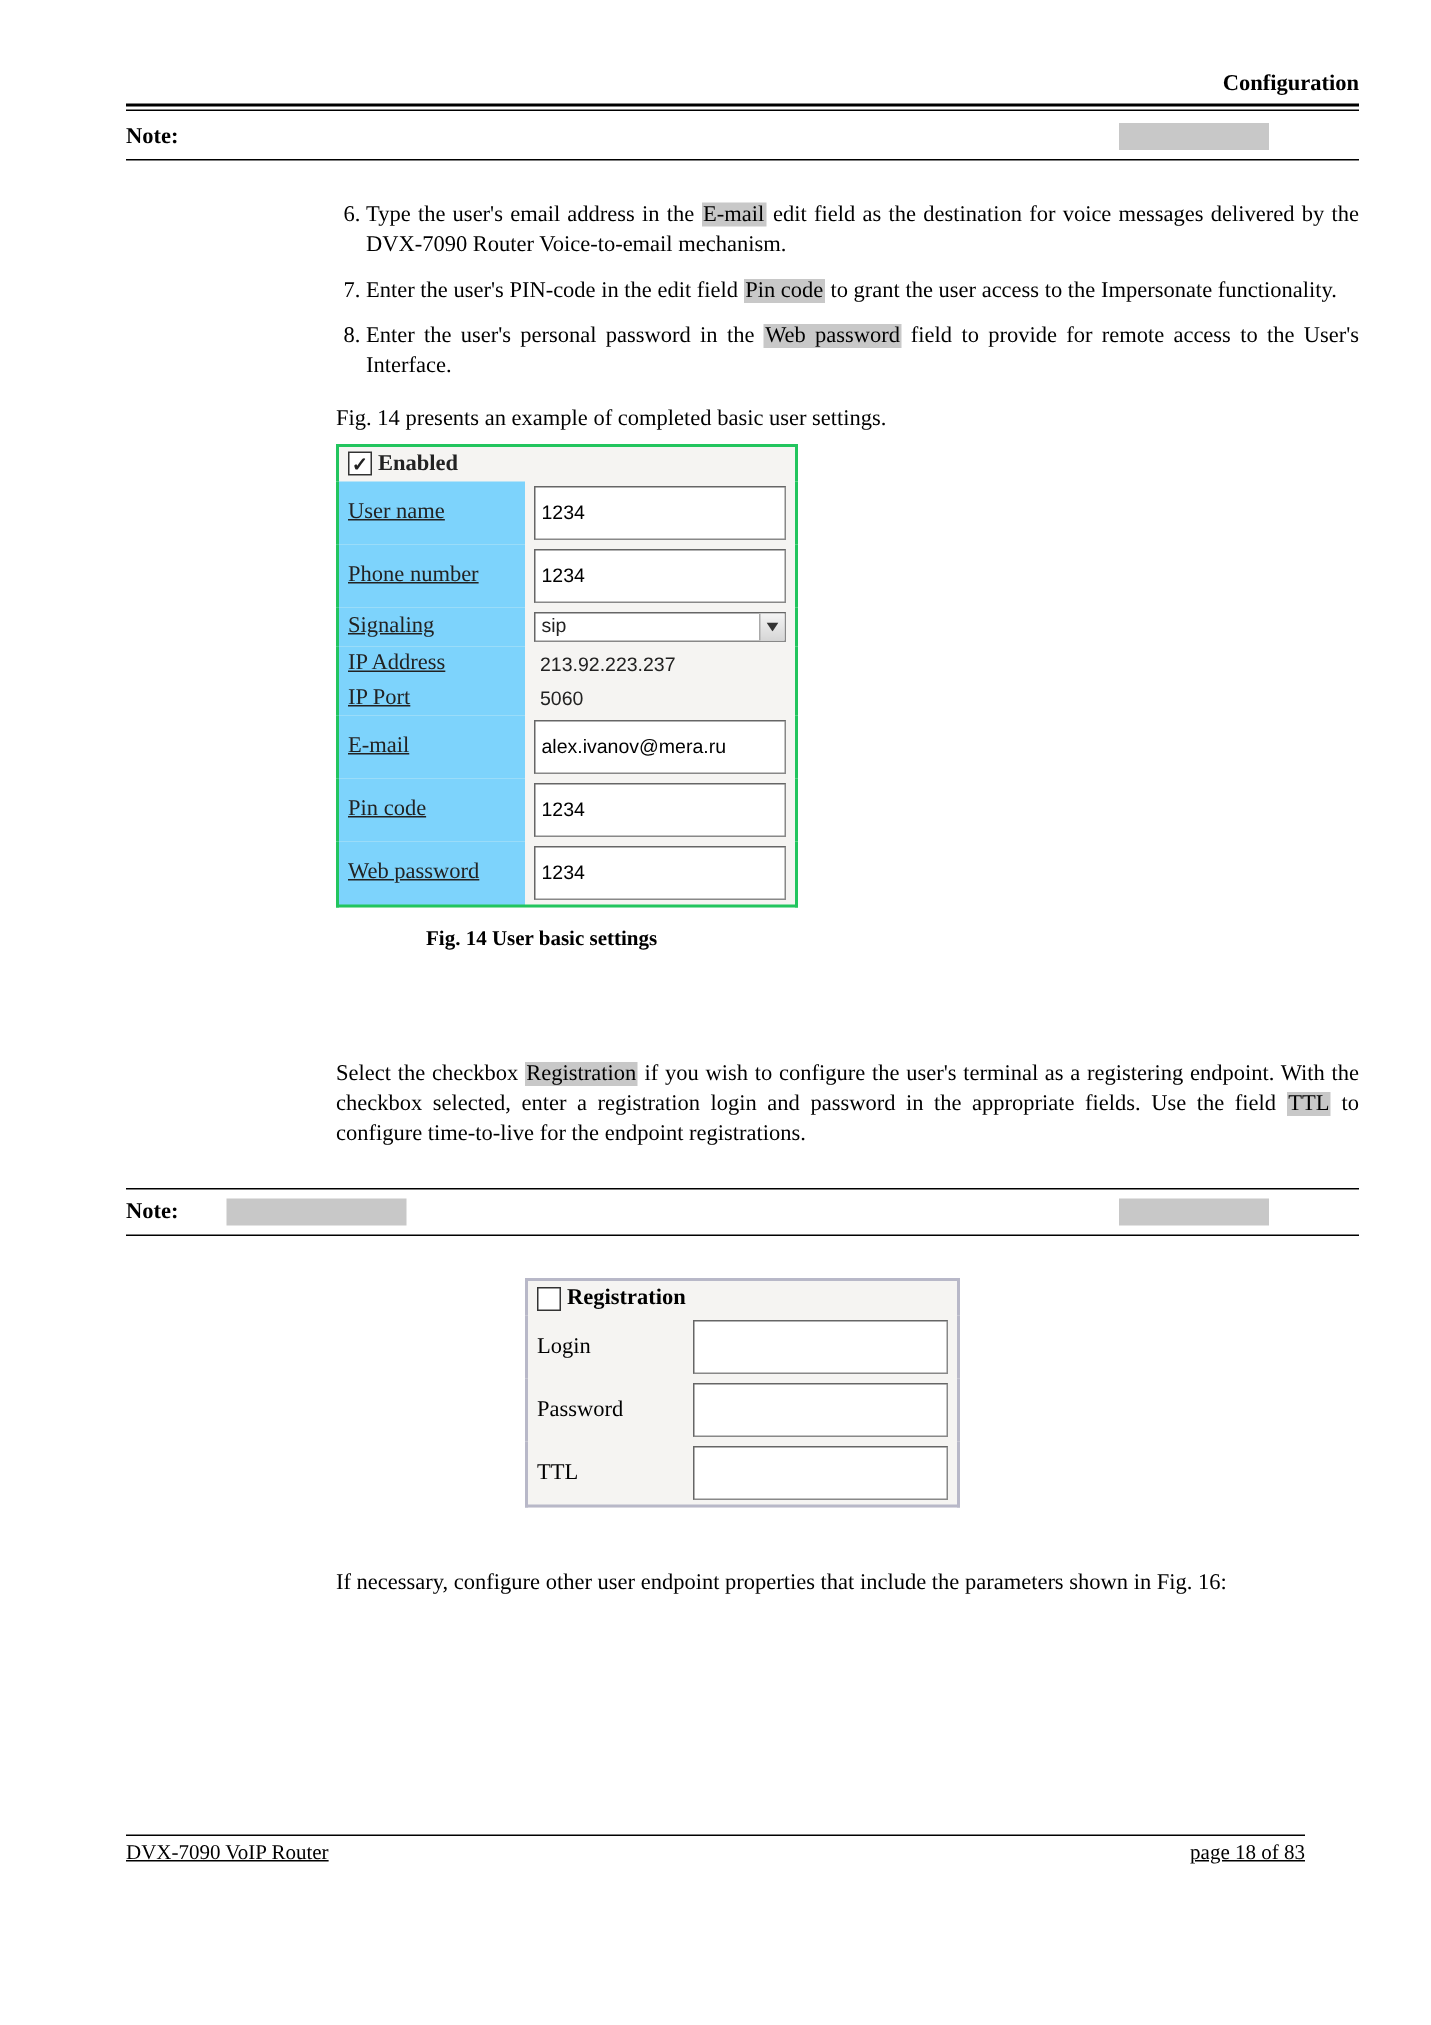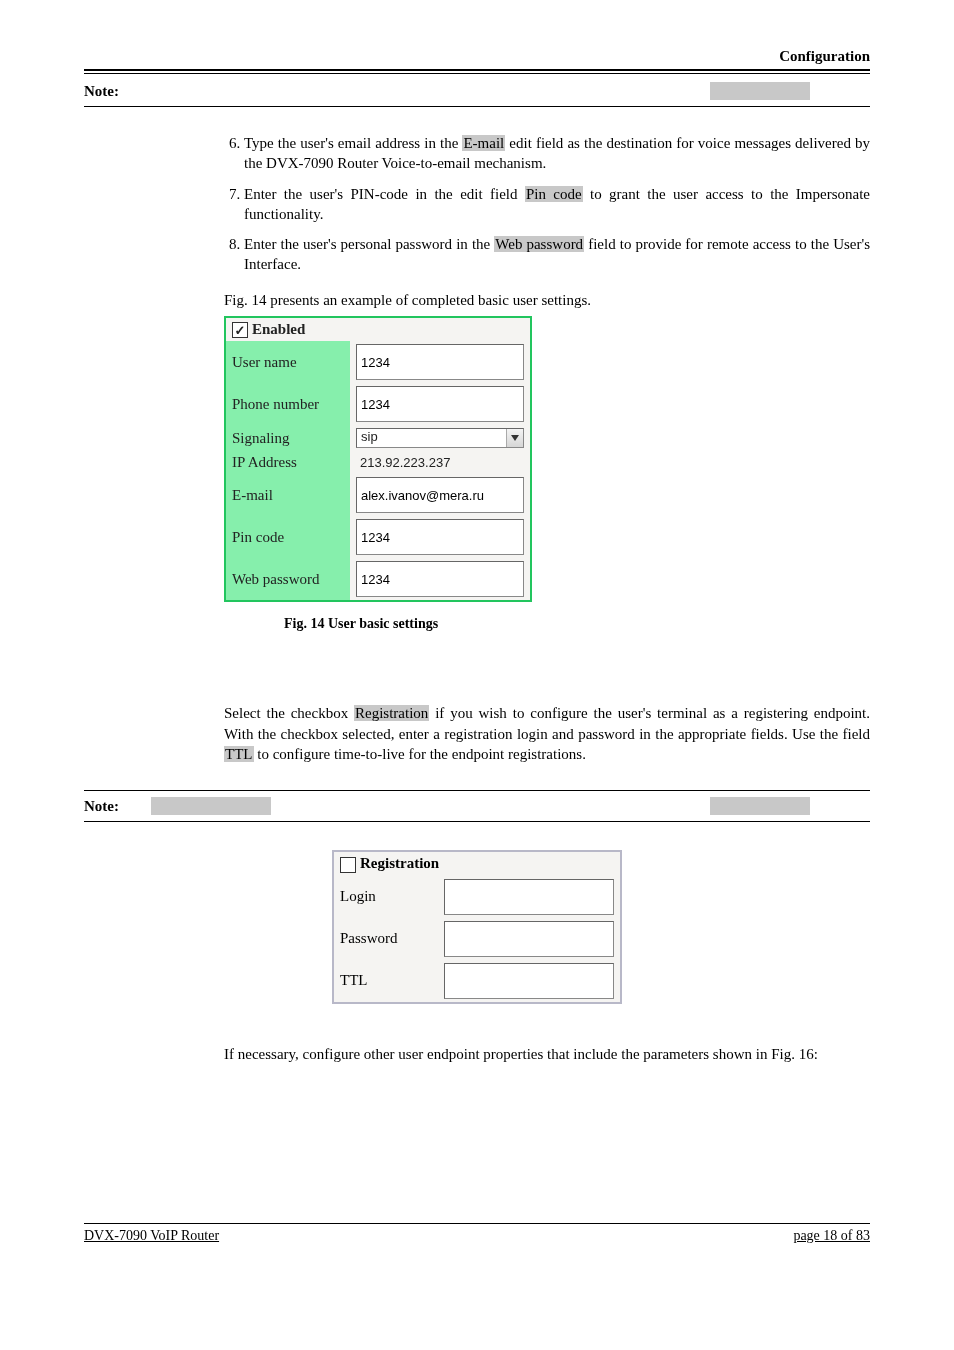--- a/index.html
+++ b/index.html
@@ -5,21 +5,21 @@
   body {
     margin: 0;
     padding: 0;
     font-family: "Times New Roman", Times, serif;
     font-size: 15px;
     color: #000;
     background: #fff;
     width: 954px;
   }
   .page {
-    padding: 48px 84px 20px 84px;
+    padding: 48px 48px 20px 84px;
     box-sizing: border-box;
     min-height: 1280px;
     position: relative;
   }
   .header-right {
     text-align: right;
     font-weight: bold;
     font-size: 15px;
     margin-bottom: 4px;
   }
@@ -83,21 +83,22 @@
     font-family: Georgia, "Times New Roman", serif;
     font-size: 15px;
     color: #222;
   }
   table.settings td {
     padding: 3px 6px;
     vertical-align: middle;
   }
   table.settings .label-cell {
     width: 112px;
-    background: #86efac;
+    background: #7dd3fc;
+    text-decoration: underline;
   }
   table.settings .input-cell {
     width: 168px;
   }
   .head-row td {
     font-weight: bold;
     padding-top: 5px;
     padding-bottom: 5px;
   }
   .checkbox-box {
@@ -276,20 +277,26 @@
           </div>
         </td>
       </tr>
       <tr>
         <td class="label-cell">IP Address</td>
         <td class="input-cell">
               <div class="static-cell">213.92.223.237</div>
             </td>
       </tr>
       <tr>
+        <td class="label-cell">IP Port</td>
+        <td class="input-cell">
+              <div class="static-cell">5060</div>
+            </td>
+      </tr>
+      <tr>
         <td class="label-cell">E-mail</td>
         <td class="input-cell">
               <div class="fake-input">alex.ivanov@mera.ru</div>
             </td>
       </tr>
       <tr>
         <td class="label-cell">Pin code</td>
         <td class="input-cell">
               <div class="fake-input">1234</div>
             </td>

